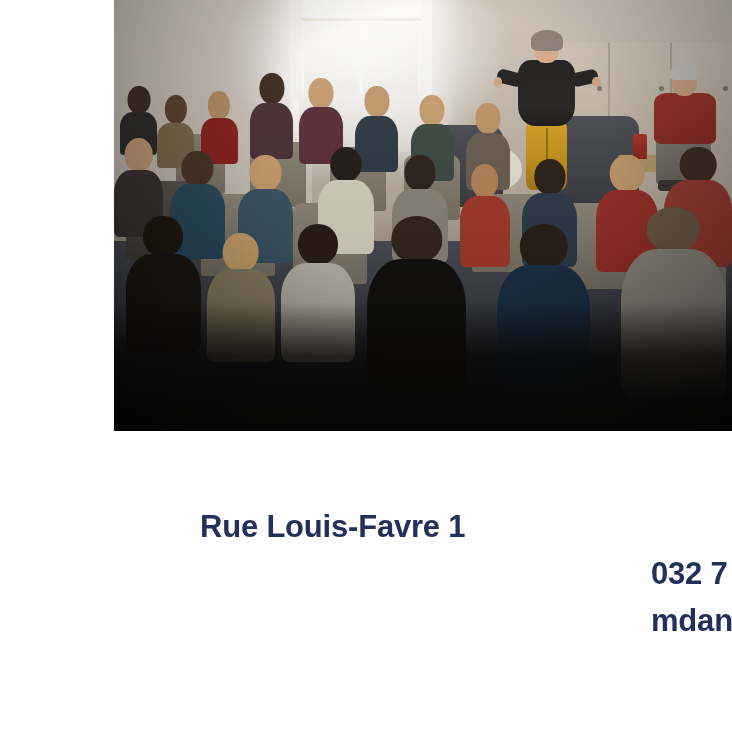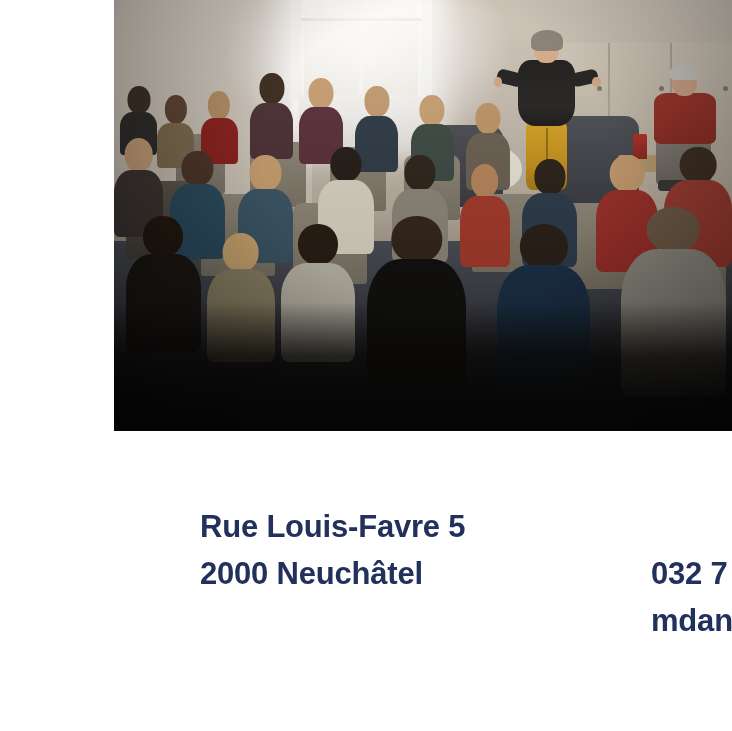--- a/index.html
+++ b/index.html
@@ -460,22 +460,21 @@
     <div class="front-dark"></div>
     <div class="photo-warm"></div>
     <div class="photo-vignette"></div>
   </div>
 </div>
 
 <div class="contact-block">
   <div class="contact-columns">
 
     <div class="contact-col-left">
-      <div class="contact-line">Rue Louis-Favre 5</div>
-      <div class="contact-line">2000 Neuchâtel</div>
+      <div class="contact-line">Rue Louis-Favre 1</div>
     </div>
 
     <div class="contact-col-right">
       <div class="contact-line">032 7</div>
       <div class="contact-line">mdan</div>
     </div>
 
   </div>
 </div>
 

